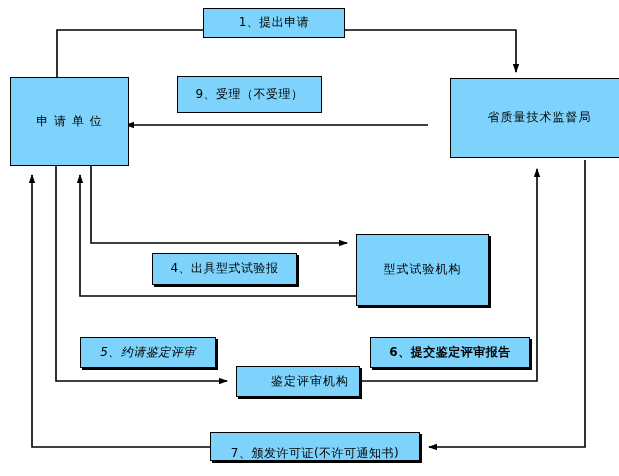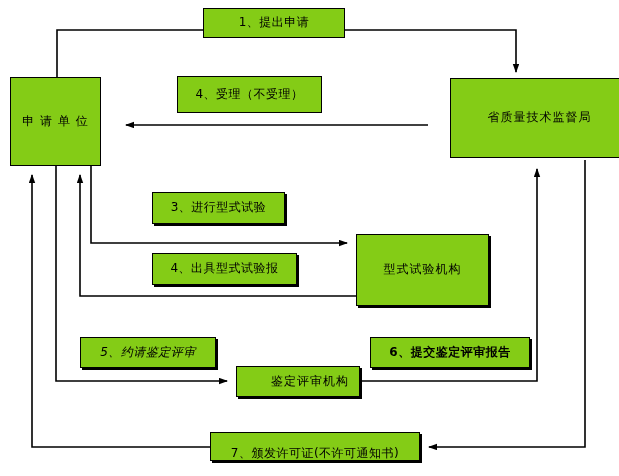--- a/index.html
+++ b/index.html
@@ -1,19 +1,19 @@
 <!DOCTYPE html>
 <html><head>
 <meta charset="utf-8">
 <style>
   html,body{margin:0;padding:0;background:#ffffff;}
   body{font-family:"DejaVu Sans","Liberation Sans",sans-serif;}
   #canvas{position:relative;width:619px;height:476px;background:#ffffff;overflow:hidden;}
   #canvas svg{position:absolute;left:0;top:0;width:619px;height:476px;}
-  .node{position:absolute;box-sizing:border-box;border:1px solid #000;background:#84cc16;
+  .node{position:absolute;box-sizing:border-box;border:1px solid #000;background:#7dd3fc;
         display:flex;align-items:center;justify-content:center;text-align:center;
         color:#000;line-height:1.1;z-index:3;}
   .lbl{font-size:12px;letter-spacing:0.5px;white-space:nowrap;}
   .entity{font-size:12px;letter-spacing:1px;white-space:nowrap;}
   .shadow{box-shadow:2px 2px 0 0 #000;}
 </style>
 </head>
 <body>
 
 <div id="canvas">
@@ -39,47 +39,44 @@
       <path d="M56,166 L56,381 L227,381" marker-end="url(#ah)"></path>
 
       <path d="M360,381 L537,381 L537,169" marker-end="url(#ah)"></path>
 
       <path d="M585,160 L585,447 L429,447" marker-end="url(#ah)"></path>
 
       <path d="M210,447 L32,447 L32,175" marker-end="url(#ah)"></path>
     </g>
   </svg>
 
-  <div class="node entity" style="left:10px;top:77px;width:91px;height:89px;justify-content:center;">
+  <div class="node entity" style="left:10px;top:77px;width:119px;height:89px;justify-content:center;">
     <span>申 请 单 位</span>
   </div>
 
   <div class="node entity" style="left:450px;top:78px;width:179px;height:80px;">
     <span>省质量技术监督局</span>
   </div>
 
   <div class="node entity shadow" style="left:356px;top:234px;width:133px;height:72px;">
     <span>型式试验机构</span>
   </div>
 
   <div class="node entity shadow" style="left:236px;top:366px;width:124px;height:31px;padding-left:24px;">
     <span>鉴定评审机构</span>
   </div>
 
   <div class="node lbl" style="left:203px;top:8px;width:142px;height:30px;">
     <span>1、提出申请</span>
   </div>
 
   <div class="node lbl" style="left:177px;top:76px;width:145px;height:37px;">
-    <span>4、受理（不受理）</span>
+    <span>9、受理（不受理）</span>
   </div>
 
-  <div class="node lbl shadow" style="left:152px;top:192px;width:133px;height:32px;">
-    <span>3、进行型式试验</span>
-  </div>
 
   <div class="node lbl shadow" style="left:152px;top:253px;width:145px;height:32px;">
     <span>4、出具型式试验报</span>
   </div>
 
   <div class="node lbl shadow" style="left:80px;top:337px;width:136px;height:31px;font-style:italic;">
     <span>5、约请鉴定评审</span>
   </div>
 
   <div class="node lbl shadow" style="left:370px;top:337px;width:160px;height:31px;font-weight:bold;">

